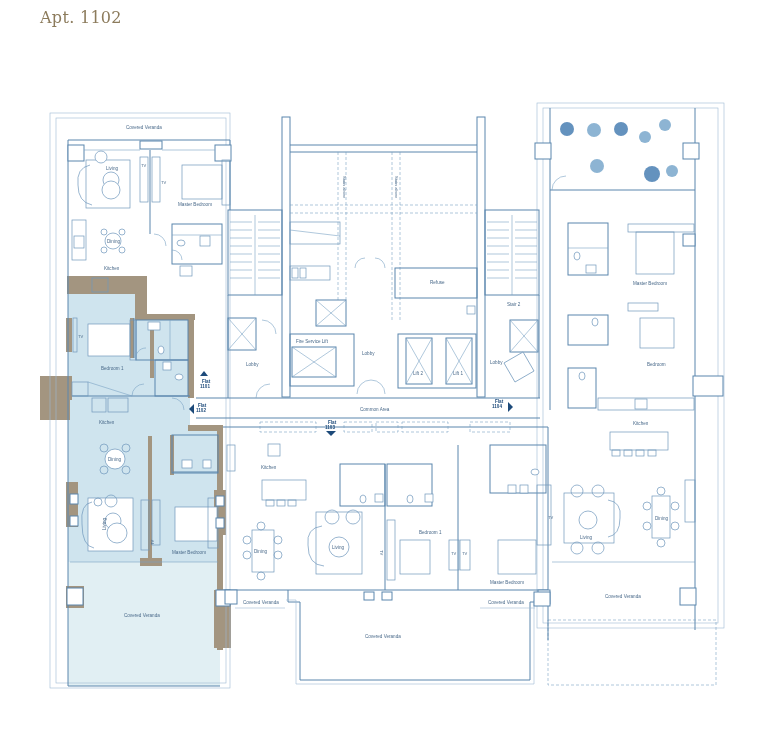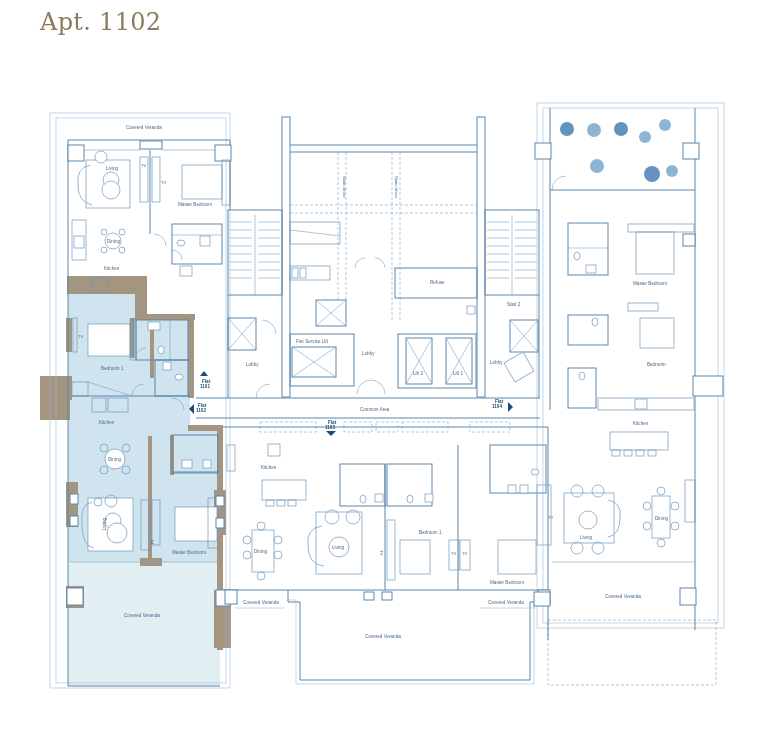--- a/index.html
+++ b/index.html
@@ -1,17 +1,17 @@
 <!DOCTYPE html>
 <html><head>
 <meta charset="utf-8">
 <style>
   html, body { margin: 0; padding: 0; background: #ffffff; }
   body { width: 768px; height: 739px; position: relative; overflow: hidden; font-family: "DejaVu Serif", serif; }
-  .title { position: absolute; left: 40px; top: 8px; font-family: "DejaVu Serif", "Liberation Serif", serif; font-size: 24px; color: #8c7b5c; letter-spacing: 0.3px; }
+  .title { position: absolute; left: 40px; top: 8px; font-family: "DejaVu Serif", "Liberation Serif", serif; font-size: 16px; color: #8c7b5c; letter-spacing: 0.3px; }
   svg.plan { position: absolute; left: 0; top: 0; width: 768px; height: 739px; }
   .lbl { font-family: "Liberation Sans", sans-serif; font-size: 4.6px; fill: #4a6a8a; }
   .lbl-s { font-family: "Liberation Sans", sans-serif; font-size: 4px; fill: #4a6a8a; }
   .flat { font-family: "Liberation Sans", sans-serif; font-size: 4.6px; fill: #1d4a7a; font-weight: bold; }
   .w { stroke: #5a86ad; fill: none; stroke-width: 1; }
   .wt { stroke: #7aa2c4; fill: none; stroke-width: 0.6; }
   .wd { stroke: #7aa2c4; fill: none; stroke-width: 0.6; stroke-dasharray: 3 2; }
   .fur { stroke: #6f97bb; fill: #ffffff; stroke-width: 0.7; }
   .fur-n { stroke: #6f97bb; fill: none; stroke-width: 0.7; }
   .col { stroke: #5a86ad; fill: #ffffff; stroke-width: 1; }

